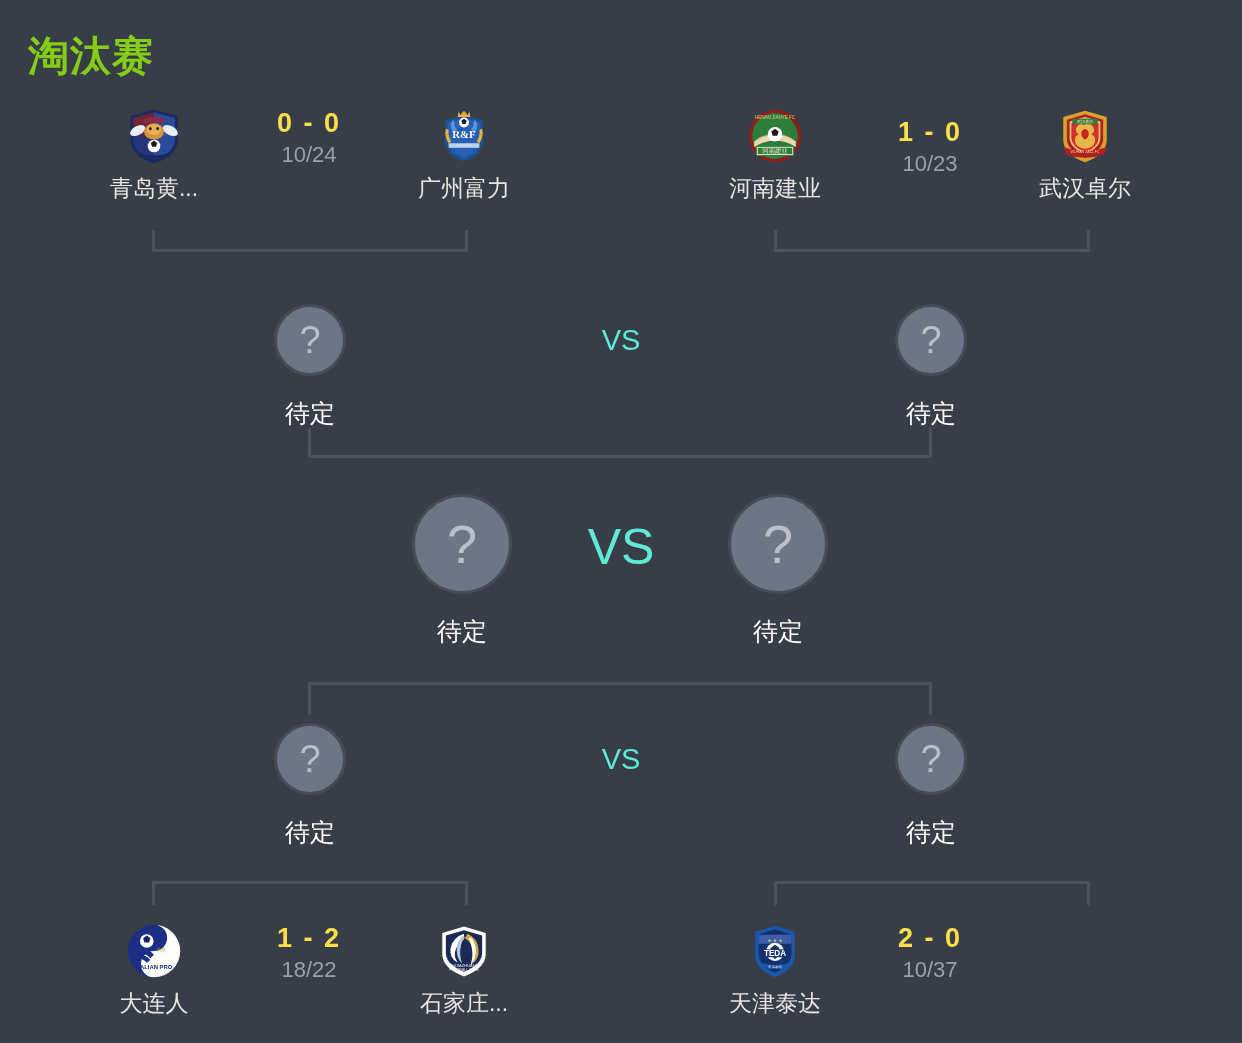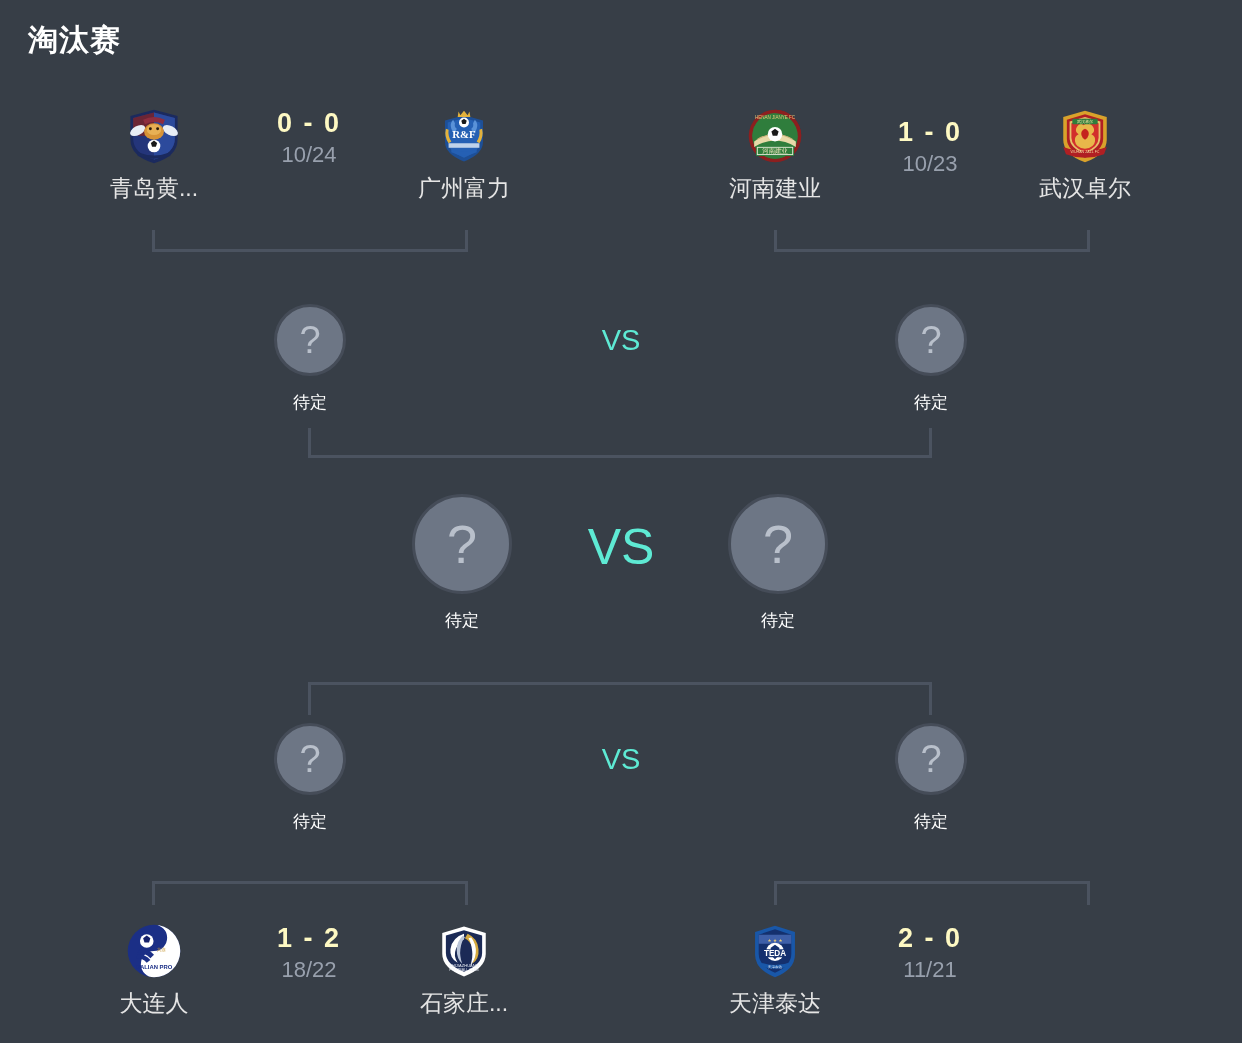--- a/index.html
+++ b/index.html
@@ -7,56 +7,56 @@
   body {
     background:#373e47;
     font-family:"Liberation Sans","DejaVu Sans",sans-serif;
     color:#ffffff;
     overflow:hidden;
     position:relative;
   }
   #bracket { position:absolute; left:0; top:0; width:1242px; height:1043px; }
 
   .page-title {
-    position:absolute; left:28px; top:20px;
-    font-size:30px; font-weight:bold; color:#ffffff;
+    position:absolute; left:28px; top:36px;
+    font-size:41px; font-weight:bold; color:#84cc16;
     letter-spacing:1px; line-height:40px;
   }
 
   
   .conn { position:absolute; }
   .conn .hbar { position:absolute; left:0; height:3px; background:#4b5360; }
   .conn .vbar { position:absolute; width:3px; background:#4b5360; }
 
   
   .team { position:absolute; width:150px; text-align:center; }
   .team .crest-wrap { height:60px; display:flex; align-items:flex-end; justify-content:center; }
   .team .tname {
     margin-top:8px; font-size:23px; color:#e5e5e5; line-height:30px;
     white-space:nowrap; overflow:hidden;
   }
 
   
   .scorebox { position:absolute; width:160px; text-align:center; }
-  .scorebox .score { font-size:27px; font-weight:bold; color:#fef9c3; letter-spacing:2px; line-height:32px; }
+  .scorebox .score { font-size:27px; font-weight:bold; color:#fde047; letter-spacing:2px; line-height:32px; }
   .scorebox .date { font-size:22px; color:#98a0ad; line-height:28px; margin-top:2px; }
 
   
   .tbd { position:absolute; width:150px; text-align:center; }
   .tbd .circle {
     margin:0 auto;
     border-radius:50%;
     background:#6d7685;
     border:3px solid #454c58;
     display:flex; align-items:center; justify-content:center;
     color:#b9c0cb; font-weight:300;
   }
   .tbd.small .circle { width:72px; height:72px; font-size:38px; }
   .tbd.large .circle { width:100px; height:100px; font-size:54px; }
-  .tbd .tname { margin-top:12px; font-size:17px; color:#ffffff; line-height:30px; }
+  .tbd .tname { margin-top:22px; font-size:25px; color:#ffffff; line-height:30px; }
 
   .vs { position:absolute; color:#5eead4; font-weight:400; text-align:center; }
   .vs.small { font-size:29px; line-height:34px; width:120px; }
   .vs.big { font-size:50px; line-height:56px; width:140px; }
 
   
   .crest { display:block; }
 </style>
 </head>
 <body>
@@ -291,17 +291,17 @@
         <path d="M40 17 q6 8 5 17 q-1 9 -6 14 q3 -9 2 -16 q-1 -9 -4 -14 z" fill="#ffffff"></path>
         <text x="32" y="50" font-size="4.5" font-family="'Liberation Sans',sans-serif" fill="#e8edf5" text-anchor="middle">SHIJIAZHUANG</text>
         <text x="32" y="54" font-size="4" font-family="'Liberation Sans',sans-serif" fill="#e8edf5" text-anchor="middle">FOOTBALL CLUB</text>
       </svg>
     </div>
     <div class="tname">石家庄...</div>
   </div>
 
   <div class="scorebox" style="left:850px; top:922px;">
     <div class="score">2 - 0</div>
-    <div class="date">11/21</div>
+    <div class="date">10/37</div>
   </div>
 
 
 </div>
 
 </body></html>

